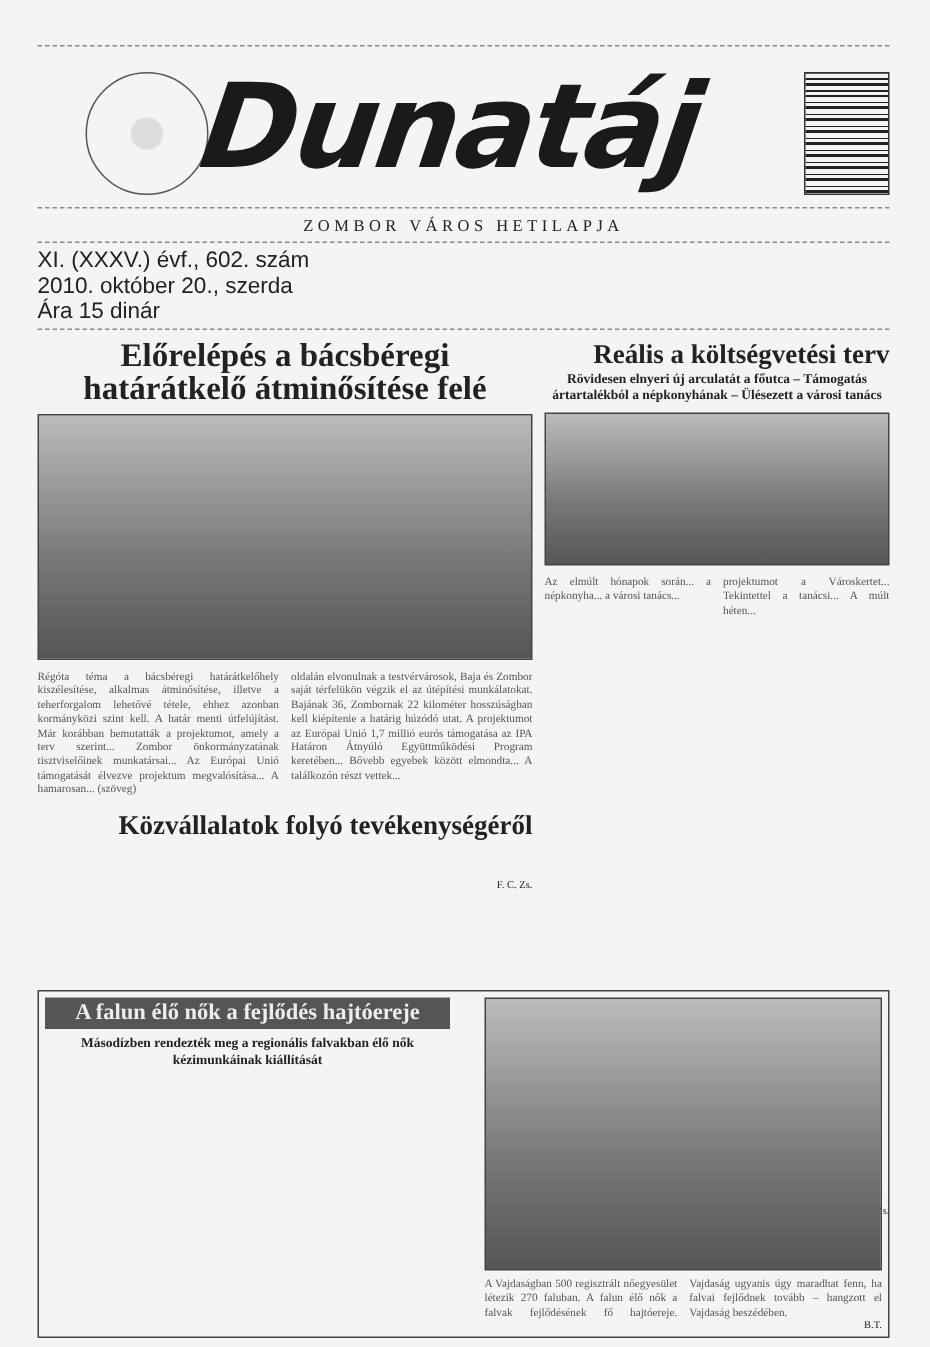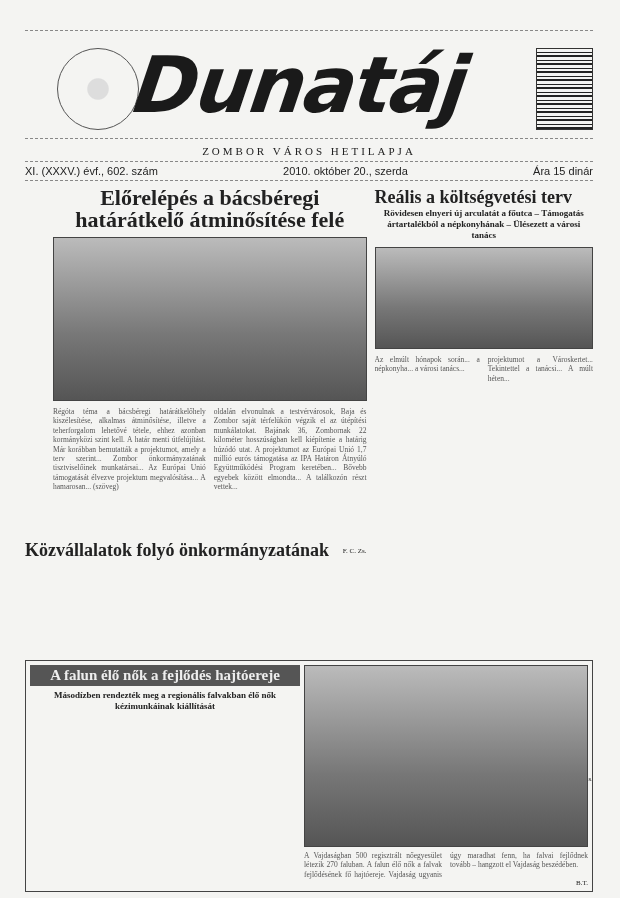--- a/index.html
+++ b/index.html
@@ -4,23 +4,23 @@
 <style>
   html,body{margin:0;padding:0;}
   body{width:620px;height:898px;background:#f4f4f2;font-family:"Liberation Serif",serif;color:#222;position:relative;overflow:hidden;}
   .page{position:absolute;left:25px;top:30px;width:568px;}
   .rule{border-top:1px dashed #888;}
   .mast{position:relative;height:90px;margin-top:17px;}
   .seal{position:absolute;left:32px;top:0;width:80px;height:80px;border-radius:50%;border:1px solid #555;background:radial-gradient(circle,#ddd 0 18%,#f4f4f2 20% 100%);}
   .logo{position:absolute;left:110px;top:-8px;font-family:"DejaVu Sans",sans-serif;font-weight:bold;font-style:italic;font-size:78px;letter-spacing:-2px;color:#1a1a1a;transform:skewX(-8deg);}
   .barcode{position:absolute;right:0;top:0;width:55px;height:80px;border:1px solid #333;background:repeating-linear-gradient(0deg,#222 0 2px,#f4f4f2 2px 4px,#222 4px 5px,#f4f4f2 5px 8px);}
   .subtitle{text-align:center;letter-spacing:3px;font-size:11px;padding:6px 0 4px;}
-  .infobar{display:flex;justify-content:space-between;font-family:"Liberation Sans",sans-serif;font-size:11px;padding:3px 0;}
+  .infobar{display:flex;justify-content:space-between;font-family:"Liberation Sans",sans-serif;font-size:15px;padding:3px 0;flex-direction:column;}
   .h1{font-size:22px;font-weight:bold;text-align:center;line-height:22px;}
-  .h2{font-size:18px;font-weight:bold;text-align:left;}
+  .h2{font-size:18px;font-weight:bold;text-align:right;}
   .deck{font-size:9px;font-weight:bold;text-align:center;line-height:11px;}
   .photo{background:linear-gradient(180deg,#bbb,#777 60%,#555);border:1px solid #444;}
   .body-text{font-size:7.5px;line-height:9.4px;text-align:justify;color:#555;}
   .cols2{column-count:2;column-gap:8px;}
   .cols3{column-count:3;column-gap:8px;}
   .sig{text-align:right;font-size:7px;}
   .banner{background:#555;color:#eee;font-size:15px;font-weight:bold;text-align:center;padding:2px 0;}
 </style>
 </head>
 <body>
@@ -35,21 +35,21 @@
   <div class="rule"></div>
   <div class="subtitle">ZOMBOR VÁROS HETILAPJA</div>
   <div class="rule"></div>
   <div class="infobar">
     <span>XI. (XXXV.) évf., 602. szám</span>
     <span>2010. október 20., szerda</span>
     <span>Ára 15 dinár</span>
   </div>
   <div class="rule"></div>
 
-  <div style="display:flex;gap:8px;margin-top:6px;margin-left:28px;">
+  <div style="display:flex;gap:8px;margin-top:6px;">
     <div style="width:330px;">
       <div class="h1">Előrelépés a bácsbéregi határátkelő átminősítése felé</div>
       <div class="photo" style="height:162px;margin:6px 0;"></div>
       <div class="cols2" style="height:140px;overflow:hidden;">
         <div class="body-text">Régóta téma a bácsbéregi határátkelőhely kiszélesítése, alkalmas átminősítése, illetve a teherforgalom lehetővé tétele, ehhez azonban kormányközi szint kell. A határ menti útfelújítást. Már korábban bemutatták a projektumot, amely a terv szerint... Zombor önkormányzatának tisztviselőinek munkatársai... Az Európai Unió támogatását élvezve projektum megvalósítása... A hamarosan... (szöveg)</div>
         <div class="body-text">oldalán elvonulnak a testvérvárosok, Baja és Zombor saját térfelükön végzik el az útépítési munkálatokat. Bajának 36, Zombornak 22 kilométer hosszúságban kell kiépítenie a határig húzódó utat. A projektumot az Európai Unió 1,7 millió eurós támogatása az IPA Határon Átnyúló Együttműködési Program keretében... Bővebb egyebek között elmondta... A találkozón részt vettek...</div>
       </div>
       <div class="sig">F. C. Zs.</div>
     </div>
     <div style="width:230px;">
@@ -58,24 +58,24 @@
       <div class="photo" style="height:100px;margin:6px 0;"></div>
       <div class="cols2" style="height:420px;overflow:hidden;">
         <div class="body-text">Az elmúlt hónapok során... a népkonyha... a városi tanács...</div>
         <div class="body-text">projektumot a Városkertet... Tekintettel a tanácsi... A múlt héten...</div>
       </div>
       <div class="sig">F. C. Zs.</div>
     </div>
   </div>
 
   <div style="width:330px;position:absolute;top:510px;">
-    <div class="h2">Közvállalatok folyó önkormányzatának</div>
+    <div class="h2">Közvállalatok folyó tevékenységéről</div>
   </div>
 
-  <div style="position:absolute;top:630px;width:568px;border:1px solid #444;padding:4px;box-sizing:border-box;display:flex;gap:4px;">
+  <div style="position:absolute;top:630px;width:568px;border:1px solid #444;padding:4px;box-sizing:border-box;display:flex;gap:23px;">
     <div style="width:270px;">
       <div class="banner">A falun élő nők a fejlődés hajtóereje</div>
       <div class="deck" style="margin:4px 0;">Másodízben rendezték meg a regionális falvakban élő nők kézimunkáinak kiállítását</div>
     </div>
     <div style="flex:1;">
       <div class="photo" style="height:180px;"></div>
       <div class="cols2 body-text" style="margin-top:4px;">A Vajdaságban 500 regisztrált nőegyesület létezik 270 faluban. A falun élő nők a falvak fejlődésének fő hajtóereje. Vajdaság ugyanis úgy maradhat fenn, ha falvai fejlődnek tovább – hangzott el Vajdaság beszédében.</div>
       <div class="sig">B.T.</div>
     </div>
   </div>

